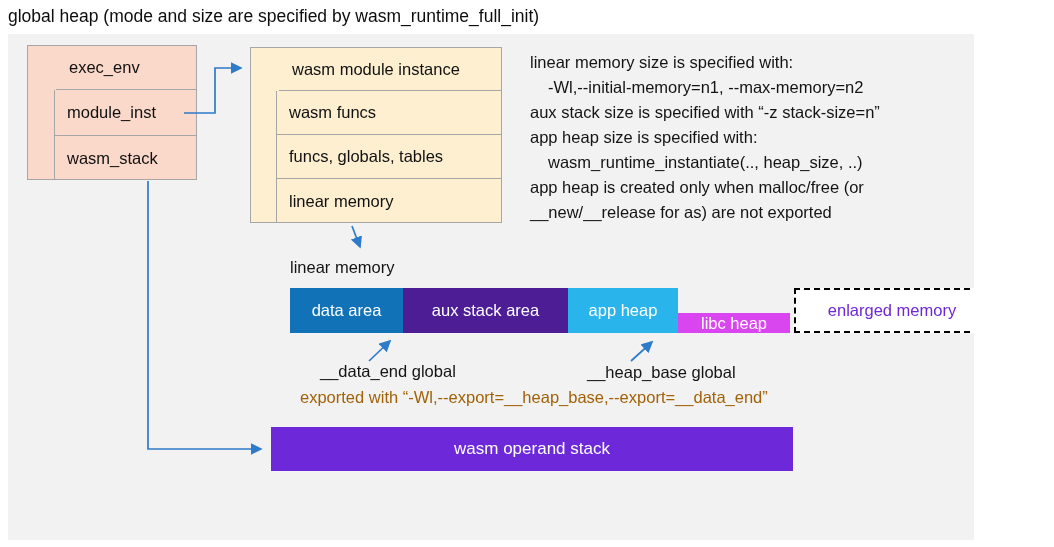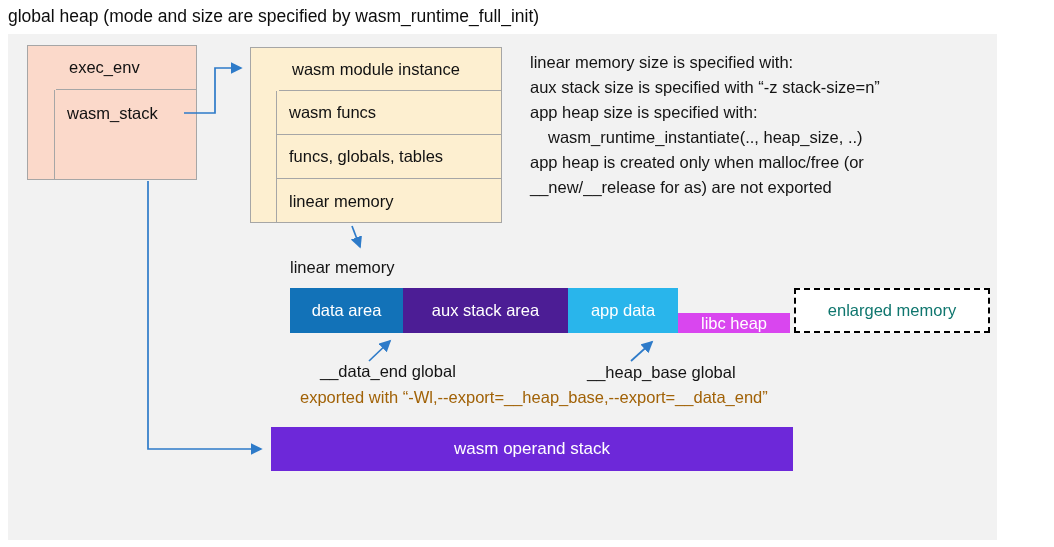--- a/index.html
+++ b/index.html
@@ -1,17 +1,17 @@
 <!DOCTYPE html>
 <html><head>
 <meta charset="utf-8">
 <style>
   html,body{margin:0;padding:0;background:#ffffff;}
   body{font-family:"Liberation Sans","DejaVu Sans",sans-serif;color:#111;}
-  #page{position:relative;width:974px;height:547px;background:#ffffff;overflow:hidden;padding-left:23px;}
+  #page{position:relative;width:974px;height:547px;background:#ffffff;overflow:hidden;}
 
   .abs{position:absolute;}
   #canvas-bg{left:8px;top:34px;width:1039px;height:506px;background:#F2F2F2;}
 
   #diagram-title{left:8px;top:3px;font-size:17.5px;line-height:26px;color:#0d0d0d;white-space:nowrap;}
 
   
   .struct-box{box-sizing:border-box;border:1px solid #A6A6A6;font-size:16.5px;}
   .struct-box .hdr{box-sizing:border-box;display:flex;align-items:center;padding-left:13px;
                    border-bottom:1px solid #A6A6A6;margin-left:28px;}
@@ -64,50 +64,52 @@
 
 <div id="page">
 
   <div class="abs" id="canvas-bg"></div>
 
   <div class="abs" id="diagram-title">global heap (mode and size are specified by wasm_runtime_full_init)</div>
 
   <div class="abs struct-box" id="exec-env-box">
     <div class="hdr">exec_env</div>
     <div class="rows">
+      <div class="row">module_inst</div>
       <div class="row">wasm_stack</div>
     </div>
   </div>
 
   <div class="abs struct-box" id="module-instance-box">
     <div class="hdr">wasm module instance</div>
     <div class="rows">
       <div class="row">wasm funcs</div>
       <div class="row">funcs, globals, tables</div>
       <div class="row">linear memory</div>
     </div>
   </div>
 
   <div class="abs" id="notes-right">
     <div>linear memory size is specified with:</div>
+    <div class="indent">-Wl,--initial-memory=n1, --max-memory=n2</div>
     <div>aux stack size is specified with “-z stack-size=n”</div>
     <div>app heap size is specified with:</div>
     <div class="indent">wasm_runtime_instantiate(.., heap_size, ..)</div>
     <div>app heap is created only when malloc/free (or</div>
     <div>__new/__release for as) are not exported</div>
   </div>
 
   <div class="abs" id="linear-memory-label">linear memory</div>
 
   <div class="abs" id="memory-strip">
     <div class="mem-seg seg-data" style="background: rgb(18, 114, 184); color: rgb(255, 255, 255);">data area</div>
     <div class="mem-seg seg-aux" style="background: #4c1d95; color: rgb(255, 255, 255);">aux stack area</div>
-    <div class="mem-seg seg-appheap" style="background: rgb(41, 181, 235); color: rgb(255, 255, 255);">app data</div>
+    <div class="mem-seg seg-appheap" style="background: rgb(41, 181, 235); color: rgb(255, 255, 255);">app heap</div>
     <div class="mem-seg seg-libc" style="background: #d946ef; color: rgb(255, 255, 255); margin-top: 25px;">libc heap</div>
-    <div class="mem-seg seg-enlarged" style="color: #0f766e;">enlarged memory</div>
+    <div class="mem-seg seg-enlarged" style="color: #6d28d9;">enlarged memory</div>
   </div>
 
   <div class="abs" id="data-end-label">__data_end global</div>
   <div class="abs" id="heap-base-label">__heap_base global</div>
   <div class="abs" id="exported-label">exported with “-Wl,--export=__heap_base,--export=__data_end”</div>
 
   <div class="abs" id="operand-stack-bar" style="background: #6d28d9;">wasm operand stack</div>
 
 
   <svg class="abs" id="connector-layer" viewBox="0 0 1054 547" xmlns="http://www.w3.org/2000/svg">

